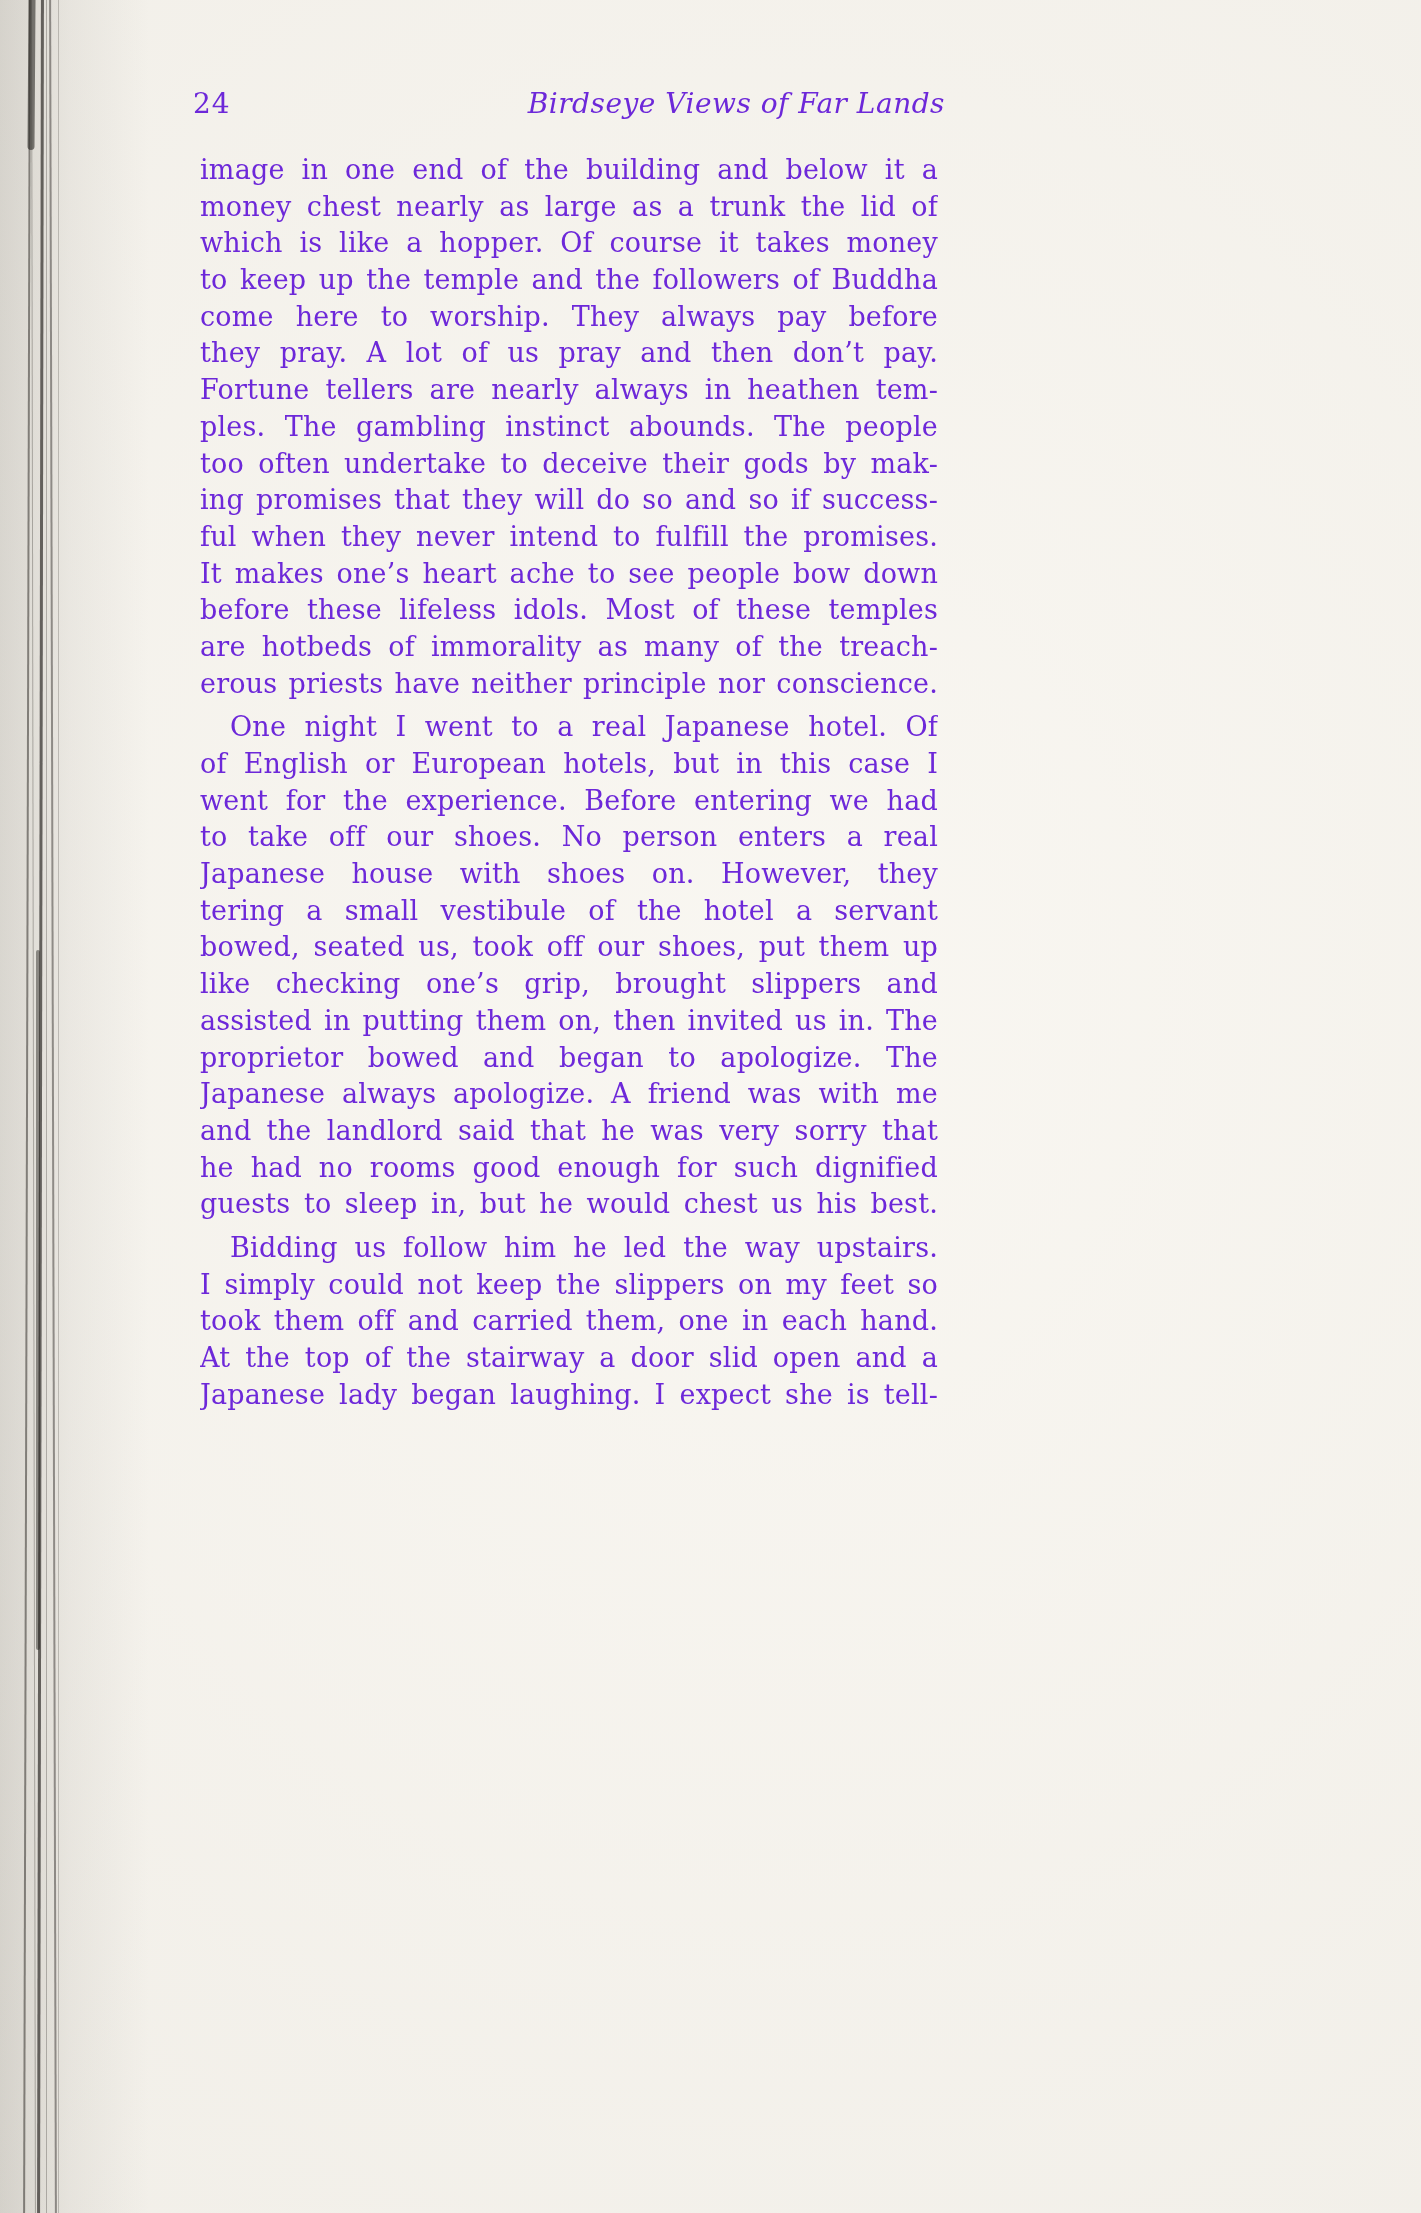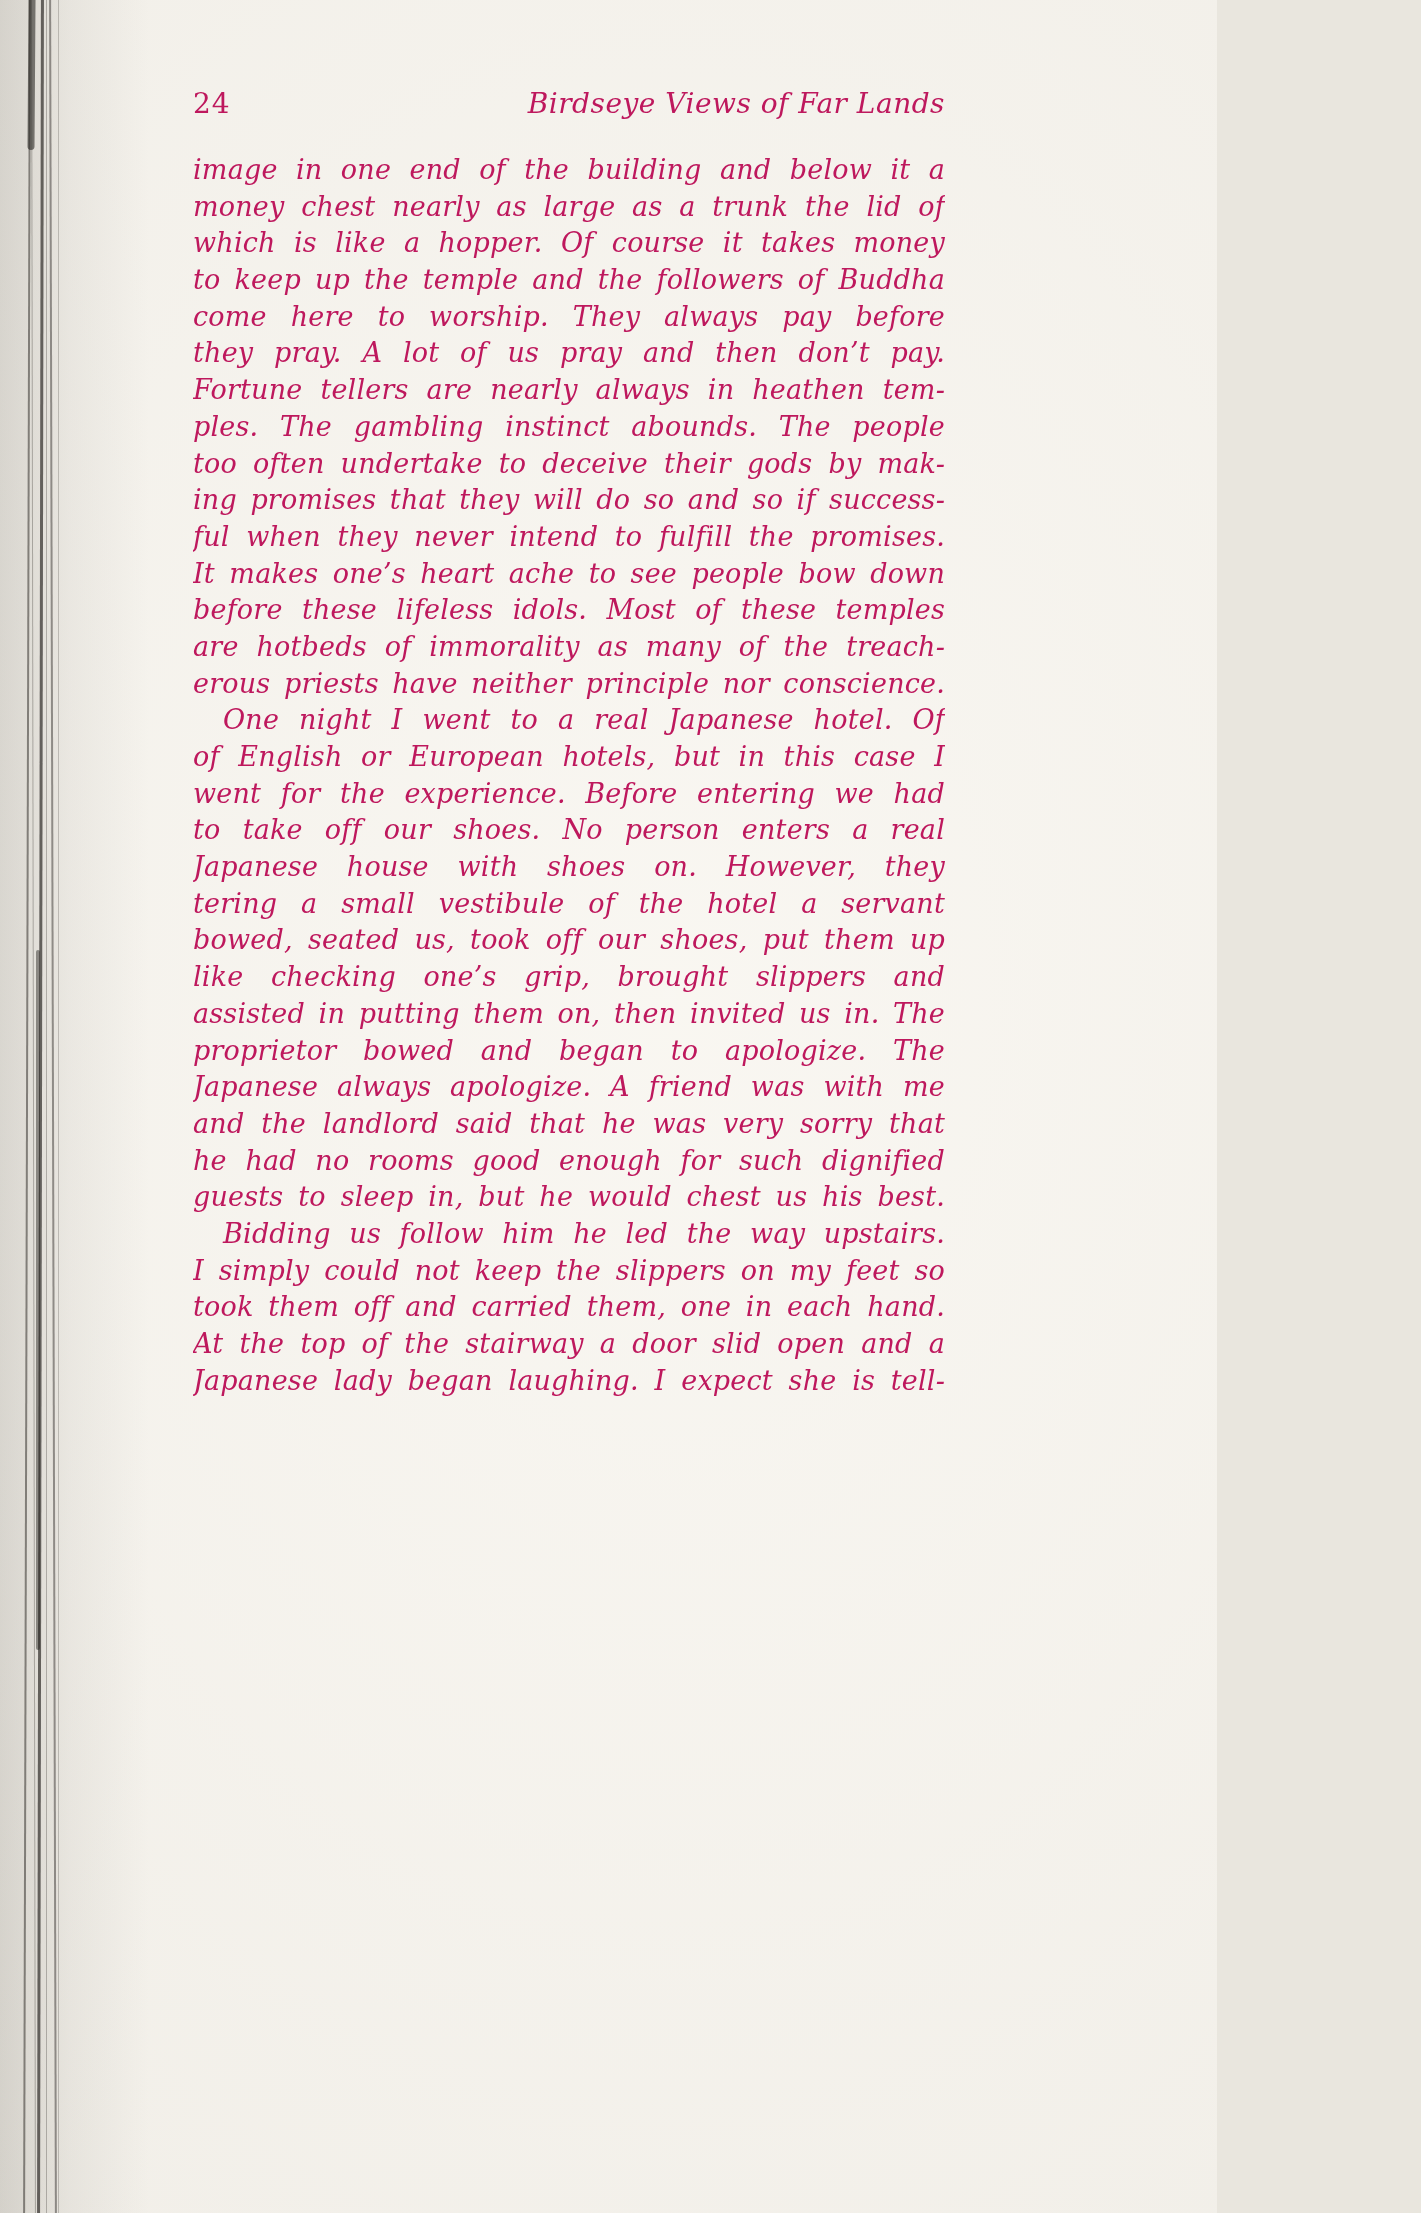--- a/index.html
+++ b/index.html
@@ -2,26 +2,26 @@
 <html><head>
 <meta charset="utf-8">
 <style>
   html, body {
     margin: 0;
     padding: 0;
     background: #e9e6de;
   }
   .page {
     position: relative;
-    width: 1217px;
+    width: 1421px;
     height: 2213px;
     background: #f7f4ed;
     overflow: hidden;
     font-family: "DejaVu Serif", "Liberation Serif", serif;
-    color: #be185d;
+    color: #6d28d9;
   }
   
   .page::before {
     content: "";
     position: absolute;
     inset: 0;
     background:
       radial-gradient(ellipse 120% 90% at 55% 45%, rgba(255,255,255,0.25), rgba(0,0,0,0.03)),
       linear-gradient(90deg, rgba(85,80,70,0.20) 0px, rgba(85,80,70,0.08) 70px, rgba(85,80,70,0.0) 150px);
     pointer-events: none;
@@ -77,21 +77,21 @@
   }
   .running-title {
     display: block;
     text-align: right;
     font-style: italic;
     letter-spacing: 0.5px;
   }
   .body {
     margin-top: 30px;
   }
-  .para { margin: 0; padding: 0; font-style: italic; }
+  .para { margin: 7px; padding: 0; }
   .line {
     font-size: 27px;
     line-height: 36.7px;
     height: 36.7px;
     overflow: hidden;
     text-align: justify;
     text-align-last: justify;
     letter-spacing: 0.2px;
     word-spacing: 1px;
   }

